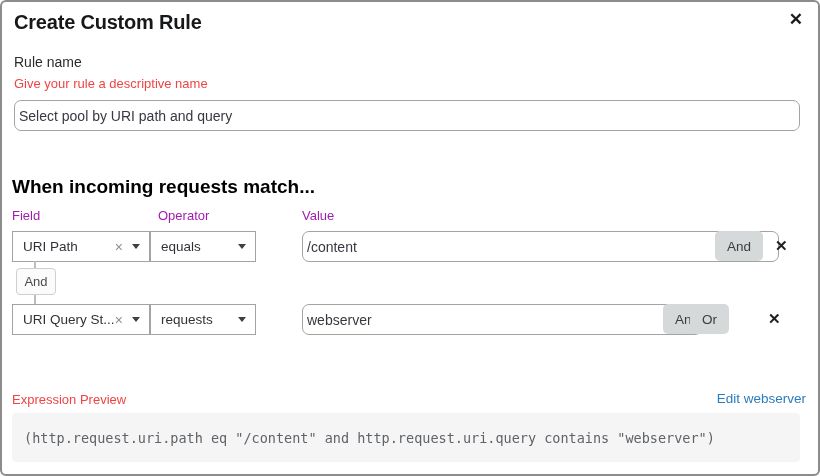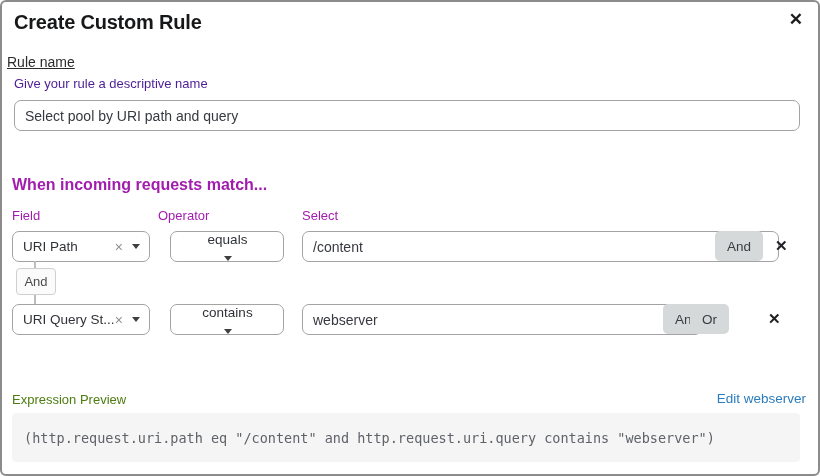--- a/index.html
+++ b/index.html
@@ -30,76 +30,76 @@
     right: 11px; top: 5px;
     background: none; border: none;
     font-size: 17px; font-weight: 700;
     color: #1b1b1b;
     cursor: pointer;
     line-height: 1;
     padding: 4px;
   }
 
   .field-label { font-size: 14px; color: #2b2b2b; }
-  .hint { font-size: 13px; color: #4c1d95; }
-
-  .rule-name-label { left: 5px; top: 52px; text-decoration: underline; }
+  .hint { font-size: 13px; color: #ef4444; }
+
+  .rule-name-label { left: 12px; top: 52px; }
   .rule-name-hint  { left: 12px; top: 74px; }
 
   .text-input {
     height: 31px;
     border: 1px solid #a3a3a3;
     border-radius: 7px;
     background: #fff;
     font-family: "Liberation Sans", sans-serif;
     font-size: 14px;
     color: #36393f;
-    padding: 0 10px;
+    padding: 0 4px;
     outline: none;
   }
   .rule-name-input { left: 12px; top: 98px; width: 786px; }
 
   .section-title {
     left: 10px; top: 174px;
-    font-size: 16px;
+    font-size: 19px;
     font-weight: 700;
-    color: #a21caf;
+    color: #000000;
   }
 
   .col-label { top: 206px; font-size: 13px; color: #a21caf; }
   .col-field { left: 10px; }
   .col-operator { left: 156px; }
   .col-value { left: 300px; }
 
   .select {
     display: flex;
     align-items: center;
     justify-content: space-between;
     height: 31px;
     border: 1px solid #a3a3a3;
-    border-radius: 7px;
+    border-radius: 0;
     background: #fff;
     padding: 0 9px 0 10px;
     font-size: 13.5px;
     color: #2f3237;
     cursor: pointer;
   }
   .sel-controls { display: flex; align-items: center; gap: 9px; }
   .clear-x { font-size: 14px; color: #8f8f8f; line-height: 1; cursor: pointer; }
   .caret {
     width: 0; height: 0;
     border-left: 4.5px solid transparent;
     border-right: 4.5px solid transparent;
     border-top: 5.5px solid #3c4043;
   }
 
   .r1 { top: 229px; }
   .r2 { top: 302px; }
   .pos-f { left: 10px; width: 138px; }
-  .pos-o { left: 168px; width: 114px; flex-direction: column; }
+  .pos-o { left: 148px; width: 106px; }
   .pos-v1 { left: 300px; width: 477px; }
   .pos-v2 { left: 300px; width: 400px; }
 
   .conn-btn {
     height: 30px;
     border: none;
     border-radius: 5px;
     background: #d6d9da;
     color: #3a3d41;
     font-family: "Liberation Sans", sans-serif;
@@ -128,21 +128,21 @@
   .conn-badge {
     left: 14px; top: 266px;
     width: 40px; height: 27px;
     background: #fbfbfb;
     border: 1px solid #cfcfcf;
     border-radius: 4px;
     display: flex; align-items: center; justify-content: center;
     font-size: 13px; color: #4c4c4c;
   }
 
-  .expr-label { left: 10px; top: 390px; font-size: 13px; color: #4d7c0f; }
+  .expr-label { left: 10px; top: 390px; font-size: 13px; color: #ef4444; }
   .edit-link {
     right: 12px; top: 389px;
     font-size: 13.5px;
     color: #2b7cbe;
     text-decoration: none;
     cursor: pointer;
   }
   .expr-box {
     left: 10px; top: 411px;
     width: 788px; height: 49px;
@@ -167,21 +167,21 @@
   <button class="abs close-btn">✕</button>
 
   <div class="abs field-label rule-name-label">Rule name</div>
   <div class="abs hint rule-name-hint">Give your rule a descriptive name</div>
   <input class="abs text-input rule-name-input" value="Select pool by URI path and query" style="">
 
   <div class="abs section-title">When incoming requests match...</div>
 
   <div class="abs col-label col-field">Field</div>
   <div class="abs col-label col-operator">Operator</div>
-  <div class="abs col-label col-value">Select</div>
+  <div class="abs col-label col-value">Value</div>
 
   <div class="abs select r1 pos-f">
     <span>URI Path</span>
     <span class="sel-controls">
       <span class="clear-x">×</span>
       <span class="caret"></span>
     </span>
   </div>
   <div class="abs select r1 pos-o">
     <span>equals</span>
@@ -197,21 +197,21 @@
   <div class="abs conn-badge">And</div>
 
   <div class="abs select r2 pos-f">
     <span>URI Query St...</span>
     <span class="sel-controls">
       <span class="clear-x">×</span>
       <span class="caret"></span>
     </span>
   </div>
   <div class="abs select r2 pos-o">
-    <span>contains</span>
+    <span>requests</span>
     <span class="sel-controls">
       <span class="caret"></span>
     </span>
   </div>
   <input class="abs text-input r2 pos-v2" value="webserver" style="">
   <button class="abs conn-btn and2">And</button>
   <button class="abs conn-btn or2">Or</button>
   <button class="abs row-delete x2">✕</button>
 
   <div class="abs expr-label">Expression Preview</div>

